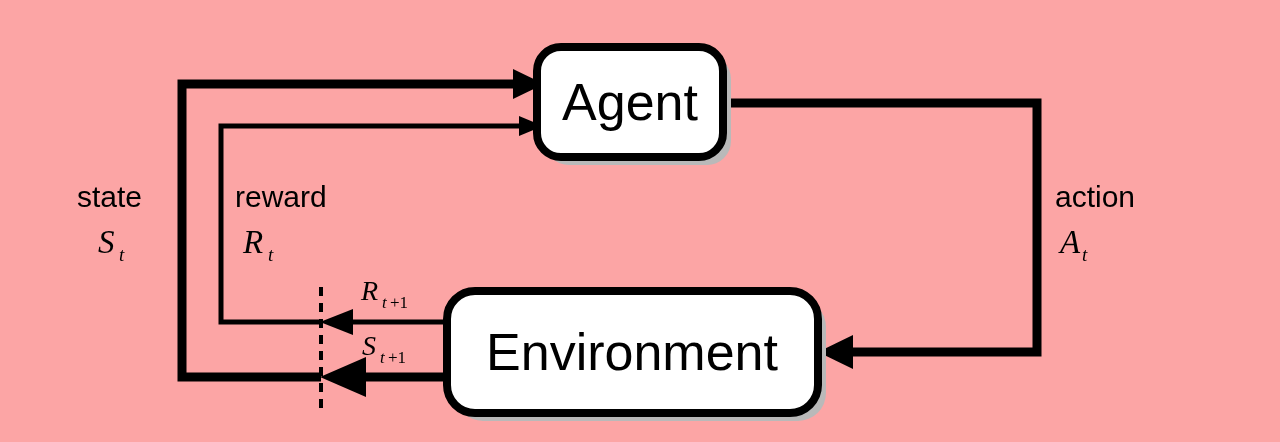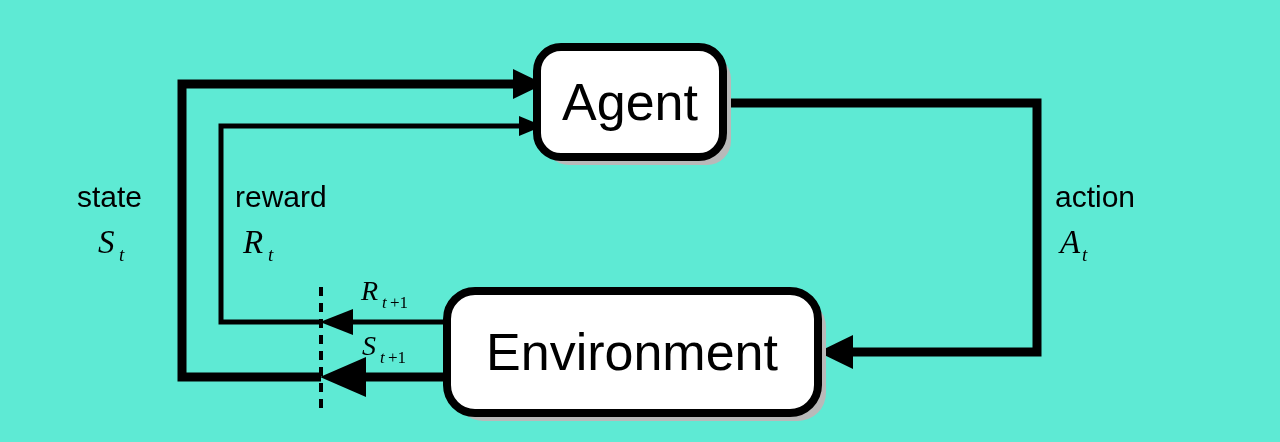--- a/index.html
+++ b/index.html
@@ -8,21 +8,21 @@
     padding: 0;
     background: #ffffff;
   }
   body {
     font-family: "Liberation Sans", sans-serif;
   }
   #diagram-canvas {
     position: relative;
     width: 1280px;
     height: 442px;
-    background: #5eead4;
+    background: #fca5a5;
     overflow: hidden;
   }
   #diagram-svg {
     position: absolute;
     left: 0;
     top: 0;
     width: 1280px;
     height: 442px;
     display: block;
   }

